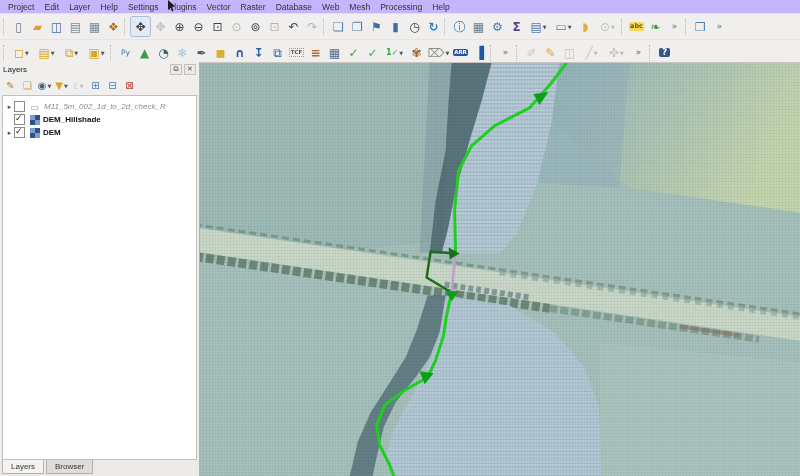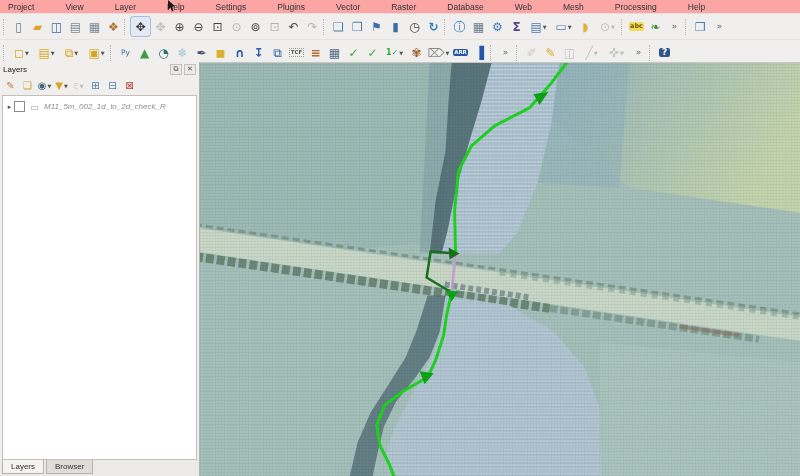--- a/index.html
+++ b/index.html
@@ -1,21 +1,21 @@
 <!DOCTYPE html>
 <html><head>
 <meta charset="utf-8">
 <style>
   html,body{margin:0;padding:0;width:800px;height:476px;overflow:hidden;
     font-family:"Liberation Sans","DejaVu Sans",sans-serif;background:#f0efed;}
   .window{position:relative;width:800px;height:476px;background:#f0efed;}
 
   
   .menubar{height:13px;display:flex;align-items:center;padding-left:3px;
-    font-size:8.5px;color:#333;background:#fca5a5;border-bottom:1px solid #e2e0dd;position:relative;gap:21px;}
+    font-size:8.5px;color:#333;background:#c4b5fd;border-bottom:1px solid #e2e0dd;position:relative;}
   .menu-item{padding:1px 5px;cursor:default;}
   .cursor{position:absolute;left:167px;top:0;z-index:5;}
 
   
   .toolbar{display:flex;align-items:center;background:#f0efed;padding:1px 2px;}
   .toolbar.r1{height:23px;border-bottom:1px solid #e6e4e1;}
   .toolbar.r2{height:23px;border-bottom:1px solid #d8d5d2;}
   .titem{width:19px;height:19px;display:flex;align-items:center;justify-content:center;
     border-radius:3px;flex:0 0 auto;position:relative;}
   .titem[data-caret="true"]{width:25px;}
@@ -75,21 +75,21 @@
       repeating-linear-gradient(90deg,rgba(20,40,60,.04) 0 1px,transparent 1px 3px);}
 </style>
 </head>
 <body>
 
 <div class="window">
 
   <div class="menubar">
 
   <span class="menu-item">Project</span>
-      <span class="menu-item">View</span>
+      <span class="menu-item">Edit</span>
       <span class="menu-item">Layer</span>
       <span class="menu-item">Help</span>
       <span class="menu-item">Settings</span>
       <span class="menu-item">Plugins</span>
       <span class="menu-item">Vector</span>
       <span class="menu-item">Raster</span>
       <span class="menu-item">Database</span>
       <span class="menu-item">Web</span>
       <span class="menu-item">Mesh</span>
       <span class="menu-item">Processing</span>
@@ -544,21 +544,33 @@
 
 
           <div class="lrow">
             <span class="larrow" data-expand="true"></span>
             <span class="lcheck" data-checked="false"></span>
             <span class="lsym" data-kind="shape"></span>
             <span class="llabel" data-style="italic">M11_5m_002_1d_to_2d_check_R</span>
           </div>
 
 
-
+          <div class="lrow">
+            <span class="larrow" data-expand="false"></span>
+            <span class="lcheck" data-checked="true"></span>
+            <span class="lsym" data-kind="raster"></span>
+            <span class="llabel" data-style="bold">DEM_Hillshade</span>
+          </div>
+
+          <div class="lrow">
+            <span class="larrow" data-expand="true"></span>
+            <span class="lcheck" data-checked="true"></span>
+            <span class="lsym" data-kind="raster"></span>
+            <span class="llabel" data-style="bold">DEM</span>
+          </div>
         </div>
       <div class="panel-tabs">
         <span class="tab active">Layers</span>
         <span class="tab inactive">Browser</span>
       </div>
     </div>
 
     <div class="map">
       <svg viewBox="0 0 601 414" preserveAspectRatio="none">
         <defs>

